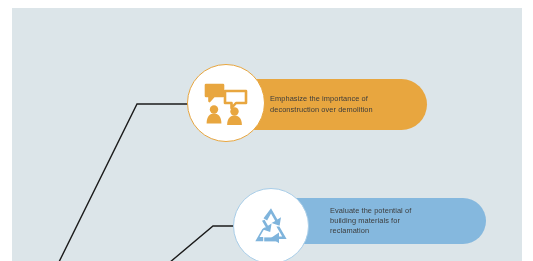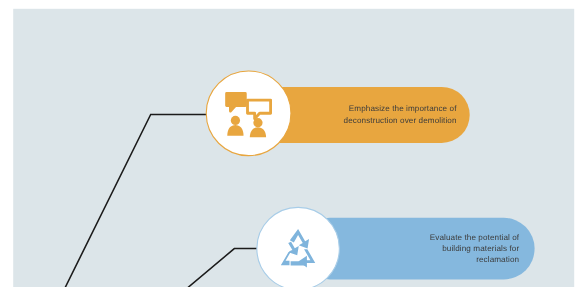--- a/index.html
+++ b/index.html
@@ -46,21 +46,20 @@
     box-sizing: border-box;
     display: flex;
     align-items: center;
   }
   .pill-text {
     color: #3c3c3c;
     font-size: 7.4px;
     line-height: 10.2px;
     letter-spacing: 0.08px;
     white-space: pre-line;
-    text-align: right;
   }
   .disc {
     position: absolute;
     border-radius: 50%;
     background: #ffffff;
     box-sizing: border-box;
     display: flex;
     align-items: center;
     justify-content: center;
   }
@@ -81,21 +80,21 @@
     top: 64px;
     width: 78px;
     height: 78px;
     border: 1.6px solid #e8a63f;
   }
   
   #pill-reclamation {
     left: 272px;
     top: 198px;
     width: 214px;
-    height: 56px;
+    height: 46px;
     background: #85b8de;
     border-radius: 999px;
   }
   #pill-reclamation .pill-text {
     margin-left: 58px;
     width: 142px;
   }
   #disc-reclamation {
     left: 233px;
     top: 188px;

